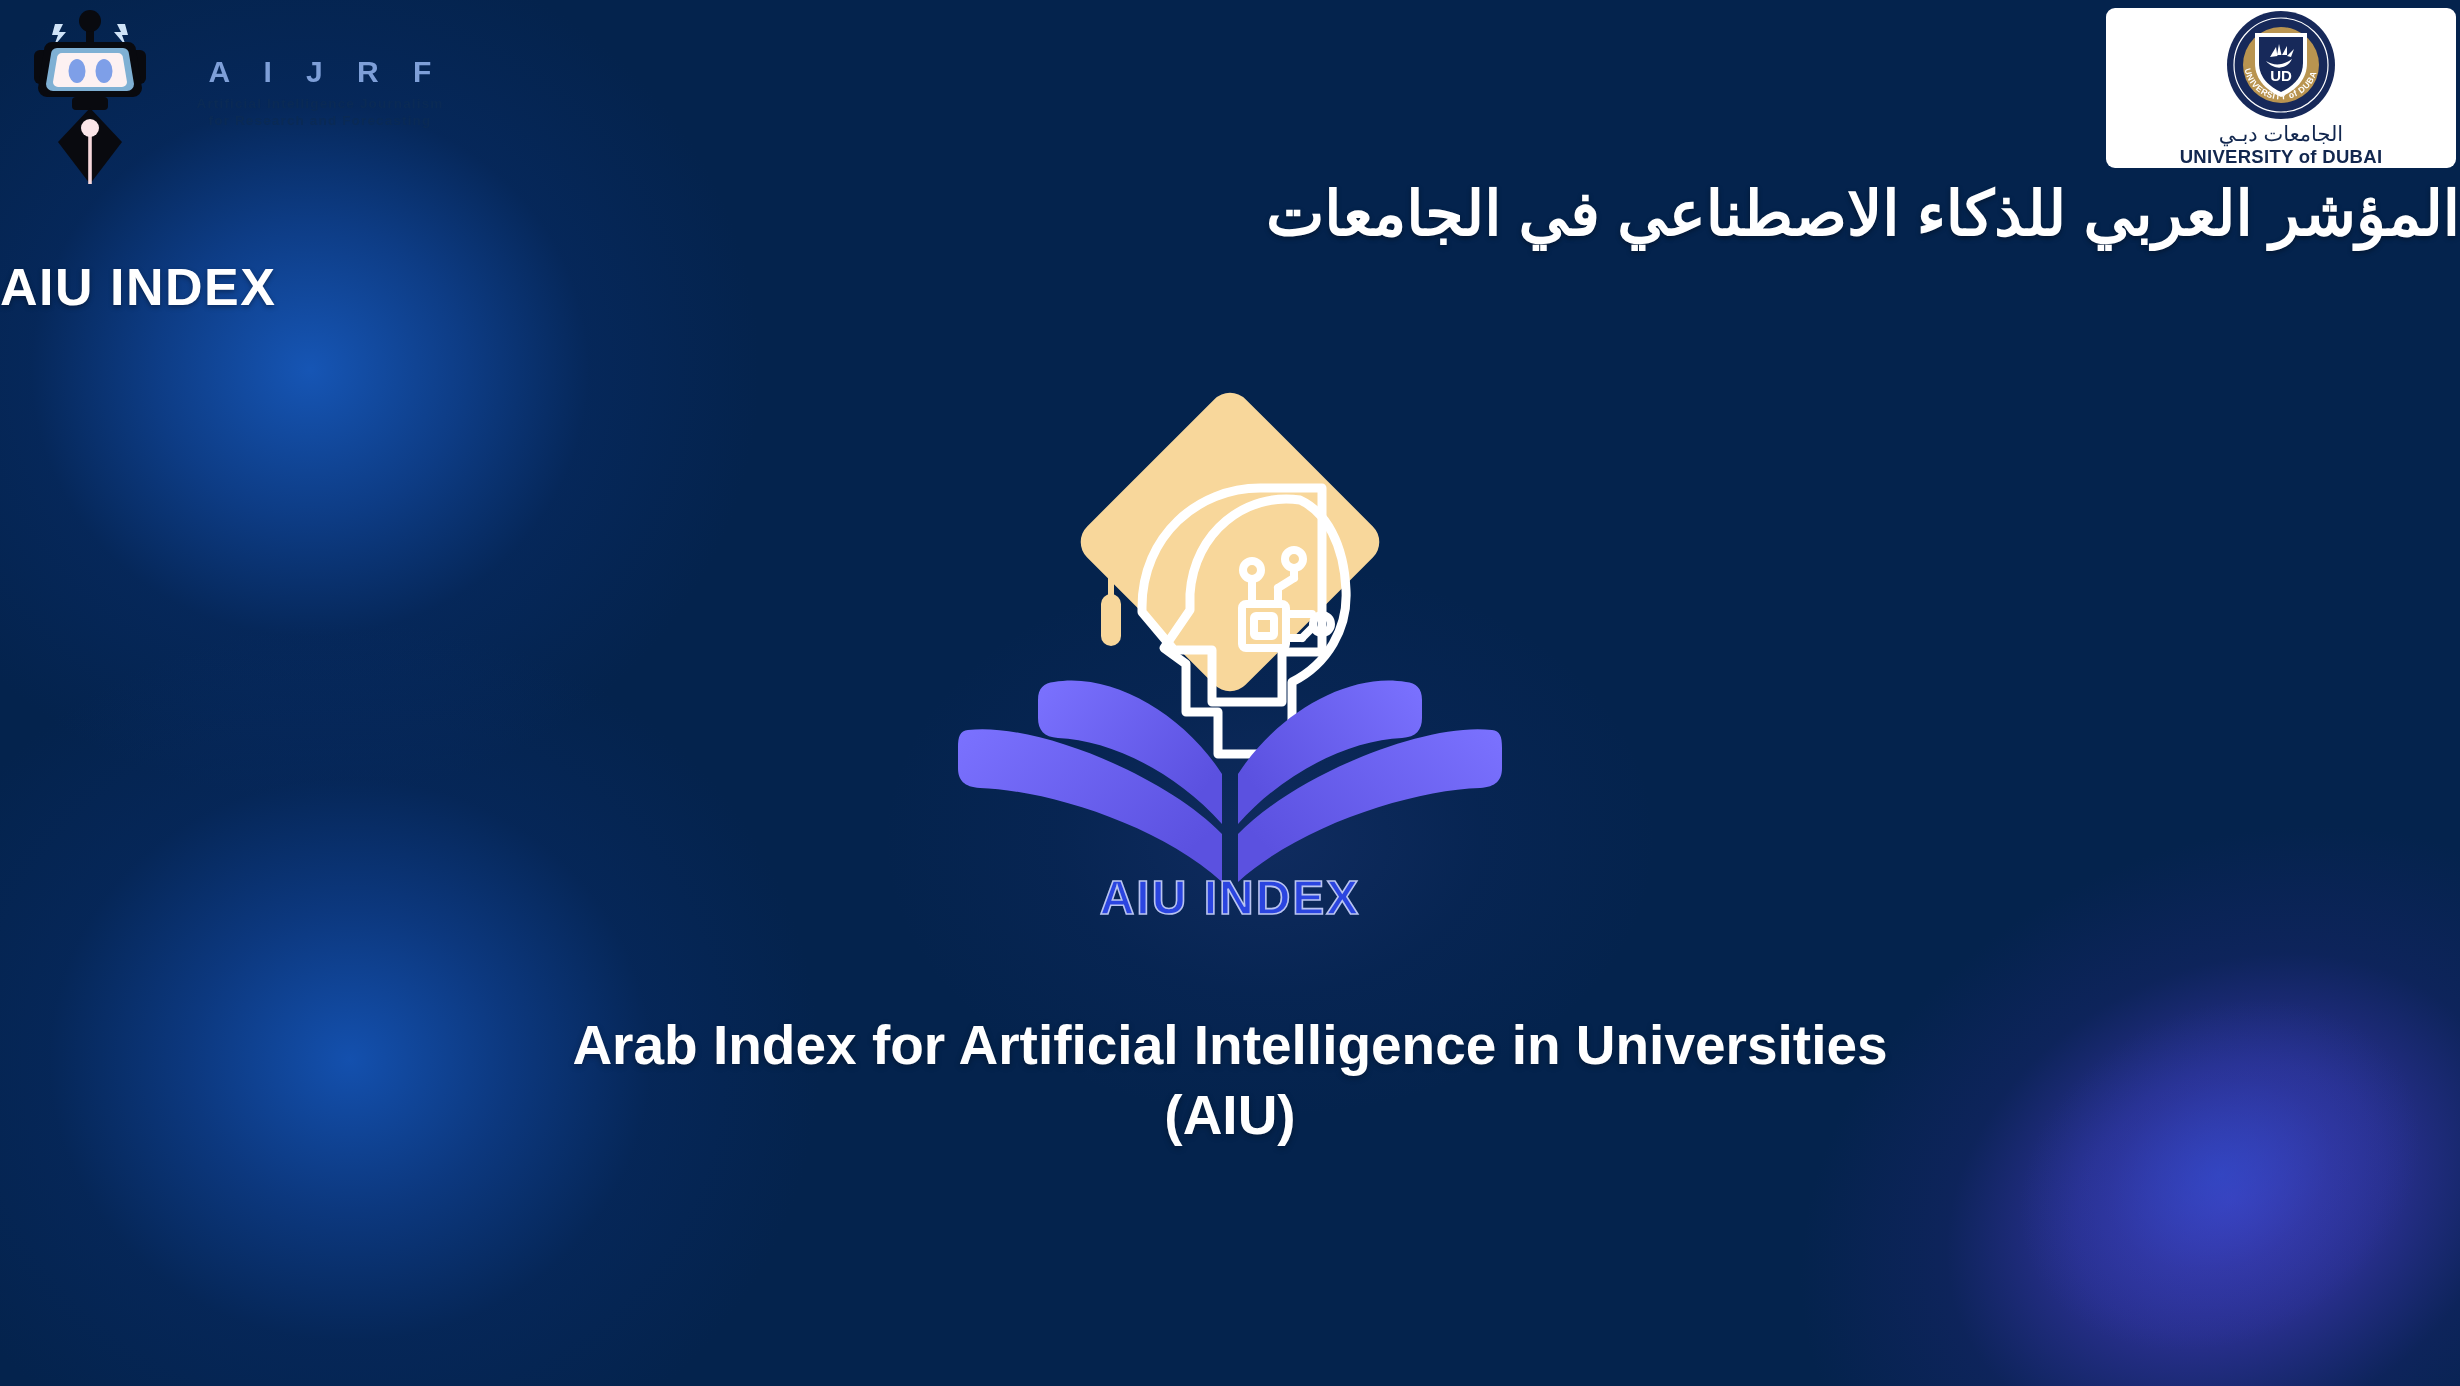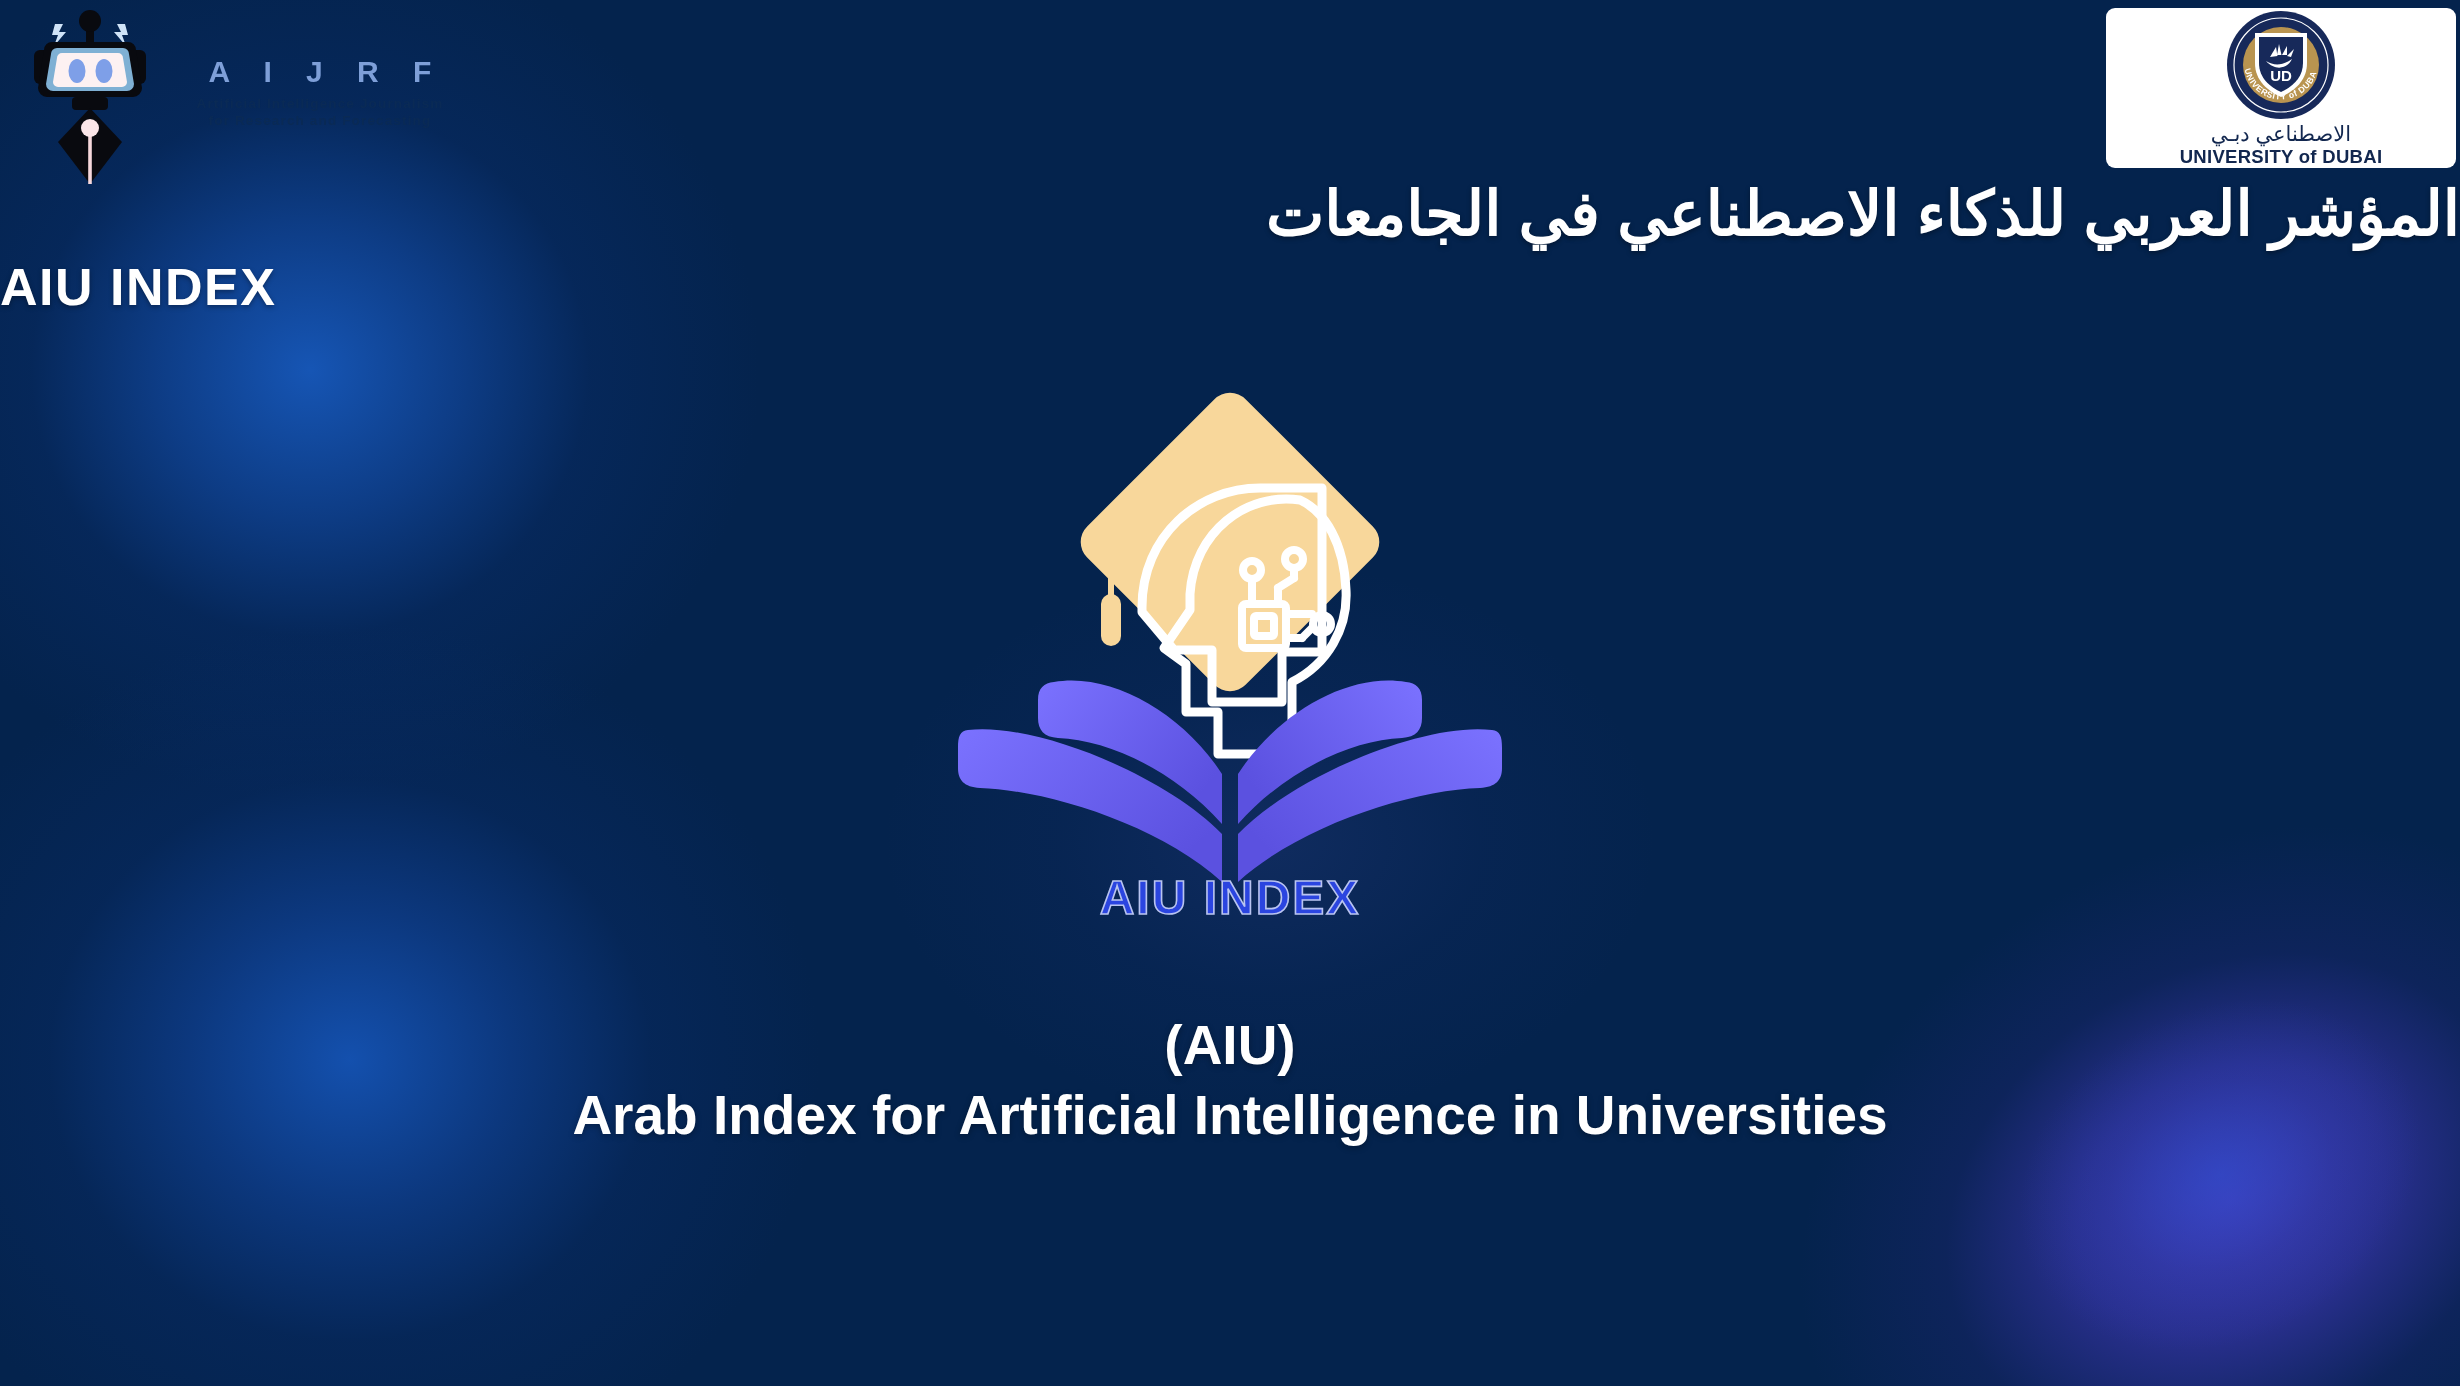--- a/index.html
+++ b/index.html
@@ -276,21 +276,21 @@
       <text x="56" y="72" font-family="Liberation Sans, sans-serif" font-size="15" font-weight="700" fill="#ffffff" text-anchor="middle">UD</text>
       <path id="ud-ring-top" d="M 56 13 m -37 0 a 37 37 0 0 1 74 0" fill="none"></path>
       <path id="ud-ring-bot" d="M 20 62 a 37 37 0 0 0 72 0" fill="none"></path>
       <text font-family="Liberation Sans, sans-serif" font-size="10" font-weight="700" fill="#ffffff">
         <textPath href="#ud-ring-top" startOffset="50%" text-anchor="middle">جامعة دبي</textPath>
       </text>
       <text font-family="Liberation Sans, sans-serif" font-size="8.5" font-weight="700" fill="#ffffff" letter-spacing="0.6">
         <textPath href="#ud-ring-bot" startOffset="50%" text-anchor="middle">UNIVERSITY of DUBAI</textPath>
       </text>
     </svg>
-    <div id="ud-name-ar">الاصطناعي دبـي</div>
+    <div id="ud-name-ar">الجامعات دبـي</div>
     <div id="ud-name-en">UNIVERSITY of DUBAI</div>
   </div>
 
   <div id="heading-block">
     <div id="title-arabic">المؤشر العربي للذكاء الاصطناعي في الجامعات</div>
     <div id="title-index">AIU INDEX</div>
   </div>
 
   <div id="aiu-emblem">
     <svg width="560" height="540" viewBox="0 0 560 540" xmlns="http://www.w3.org/2000/svg">
@@ -359,17 +359,17 @@
         <path d="M18 348 C86 340 216 394 272 452 L272 500 C208 442 96 408 30 406 C14 405 8 398 8 386 L8 366 C8 354 10 349 18 348 Z" fill="url(#bookGradL)"></path>
         <path d="M456 300 C400 290 328 330 288 392 L288 442 C336 388 402 358 452 356 C466 355 472 348 472 336 L472 318 C472 306 466 301 456 300 Z" fill="url(#bookGradR)"></path>
         <path d="M542 348 C474 340 344 394 288 452 L288 500 C352 442 464 408 530 406 C546 405 552 398 552 386 L552 366 C552 354 550 349 542 348 Z" fill="url(#bookGradR)"></path>
       </g>
 
       <text x="280" y="532" text-anchor="middle" font-family="Liberation Sans, sans-serif" font-size="48" font-weight="700" letter-spacing="2" fill="#2b45e0" stroke="#b9c4f0" stroke-width="1.6">AIU INDEX</text>
     </svg>
   </div>
 
   <div id="subtitle-block">
+    <div id="subtitle-en-line1">Arab Index for Artificial Intelligence in Universities</div>
     <div id="subtitle-en-line2">(AIU)</div>
-    <div id="subtitle-en-line1">Arab Index for Artificial Intelligence in Universities</div>
   </div>
 
 </div>
 
 </body></html>

